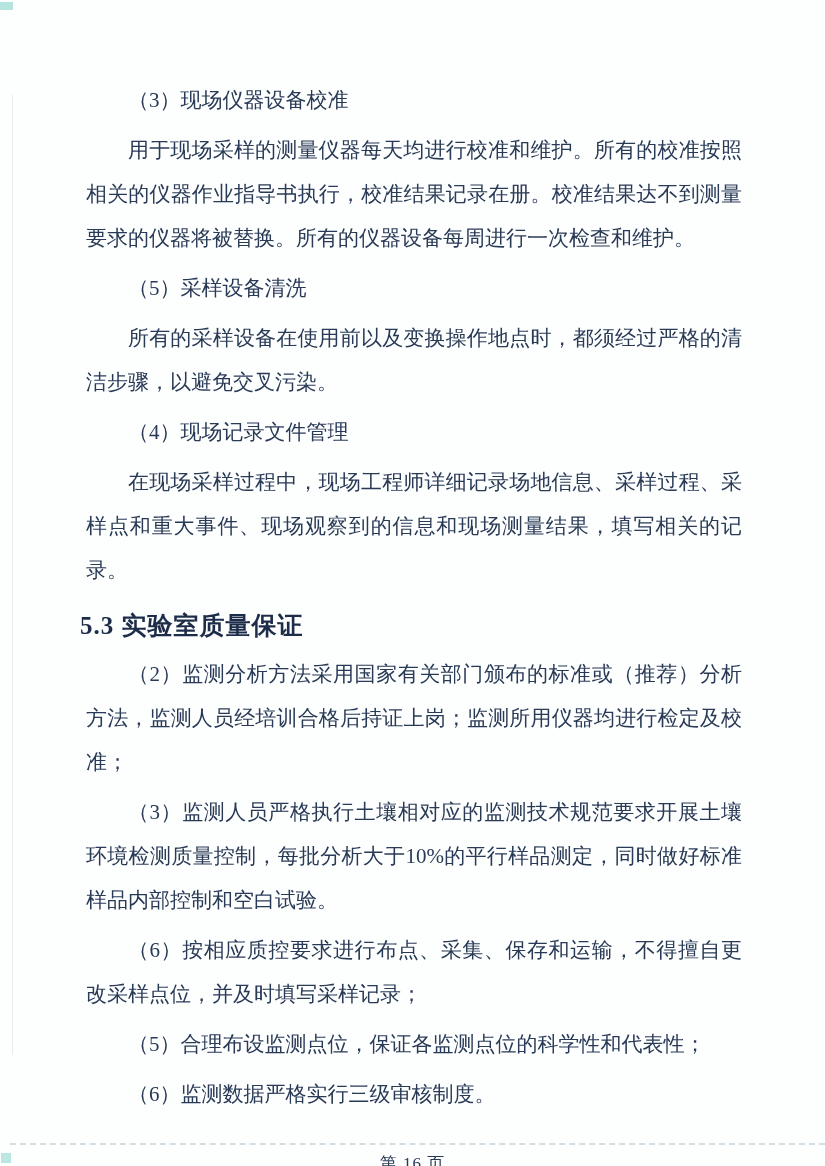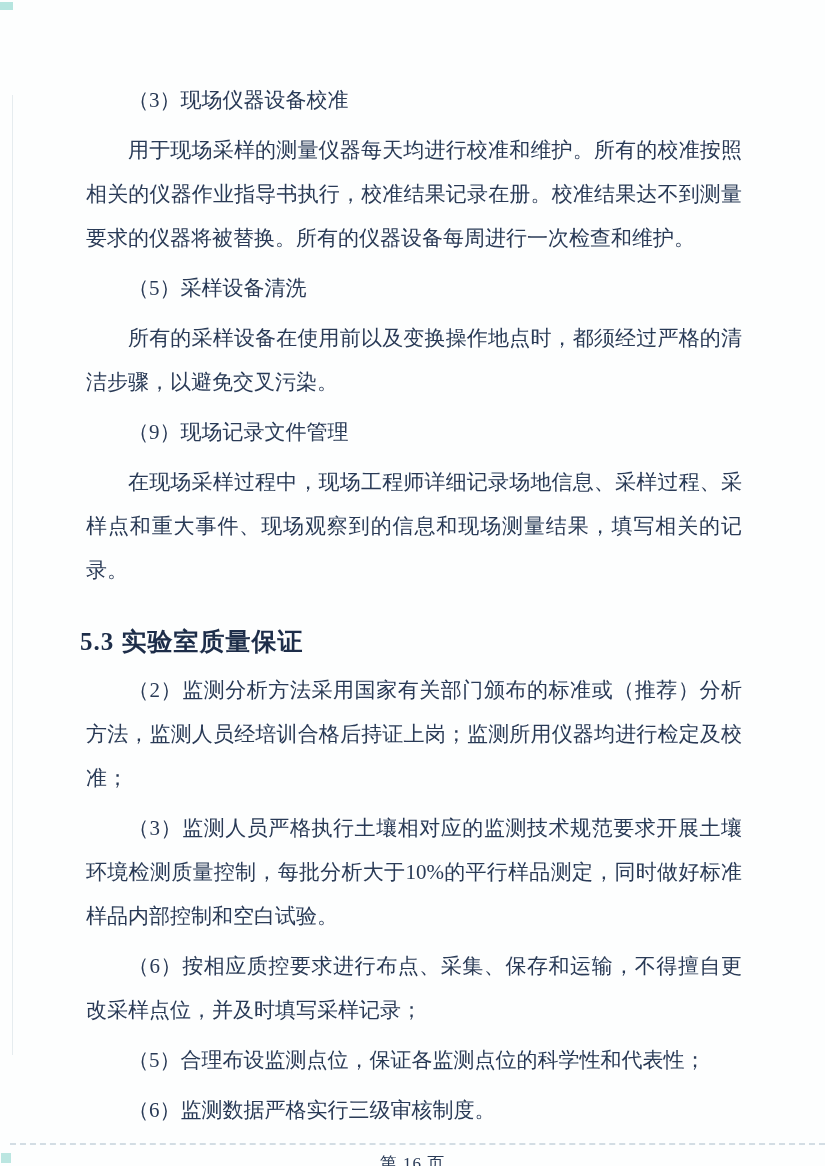--- a/index.html
+++ b/index.html
@@ -27,21 +27,21 @@
     text-justify:inter-ideograph;
   }
   .para{
     text-indent:2em;
     margin:6px;
   }
   .heading{
     font-size:25px;
     font-weight:bold;
     line-height:36px;
-    margin:32px 0 8px 0;
+    margin:16px 0 8px 0;
     text-indent:0;
     text-align:left;
     letter-spacing:1px;
     color:var(--heading);
   }
   .footer{
     position:absolute;
     left:0;right:0;top:1152px;
     text-align:center;
     font-size:17px;
@@ -69,21 +69,21 @@
   }
 </style>
 </head>
 <body>
 
 <div class="doc">
     <div class="para">（3）现场仪器设备校准</div>
     <div class="para">用于现场采样的测量仪器每天均进行校准和维护。所有的校准按照相关的仪器作业指导书执行，校准结果记录在册。校准结果达不到测量要求的仪器将被替换。所有的仪器设备每周进行一次检查和维护。</div>
     <div class="para">（5）采样设备清洗</div>
     <div class="para">所有的采样设备在使用前以及变换操作地点时，都须经过严格的清洁步骤，以避免交叉污染。</div>
-    <div class="para">（9）现场记录文件管理</div>
+    <div class="para">（4）现场记录文件管理</div>
     <div class="para">在现场采样过程中，现场工程师详细记录场地信息、采样过程、采样点和重大事件、现场观察到的信息和现场测量结果，填写相关的记录。</div>
     <div class="heading">5.3 实验室质量保证</div>
     <div class="para">（2）监测分析方法采用国家有关部门颁布的标准或（推荐）分析方法，监测人员经培训合格后持证上岗；监测所用仪器均进行检定及校准；</div>
     <div class="para">（3）监测人员严格执行土壤相对应的监测技术规范要求开展土壤环境检测质量控制，每批分析大于10%的平行样品测定，同时做好标准样品内部控制和空白试验。</div>
     <div class="para">（6）按相应质控要求进行布点、采集、保存和运输，不得擅自更改采样点位，并及时填写采样记录；</div>
     <div class="para">（5）合理布设监测点位，保证各监测点位的科学性和代表性；</div>
     <div class="para">（6）监测数据严格实行三级审核制度。</div>
   </div>
 
 <div class="footer">第 16 页</div>

